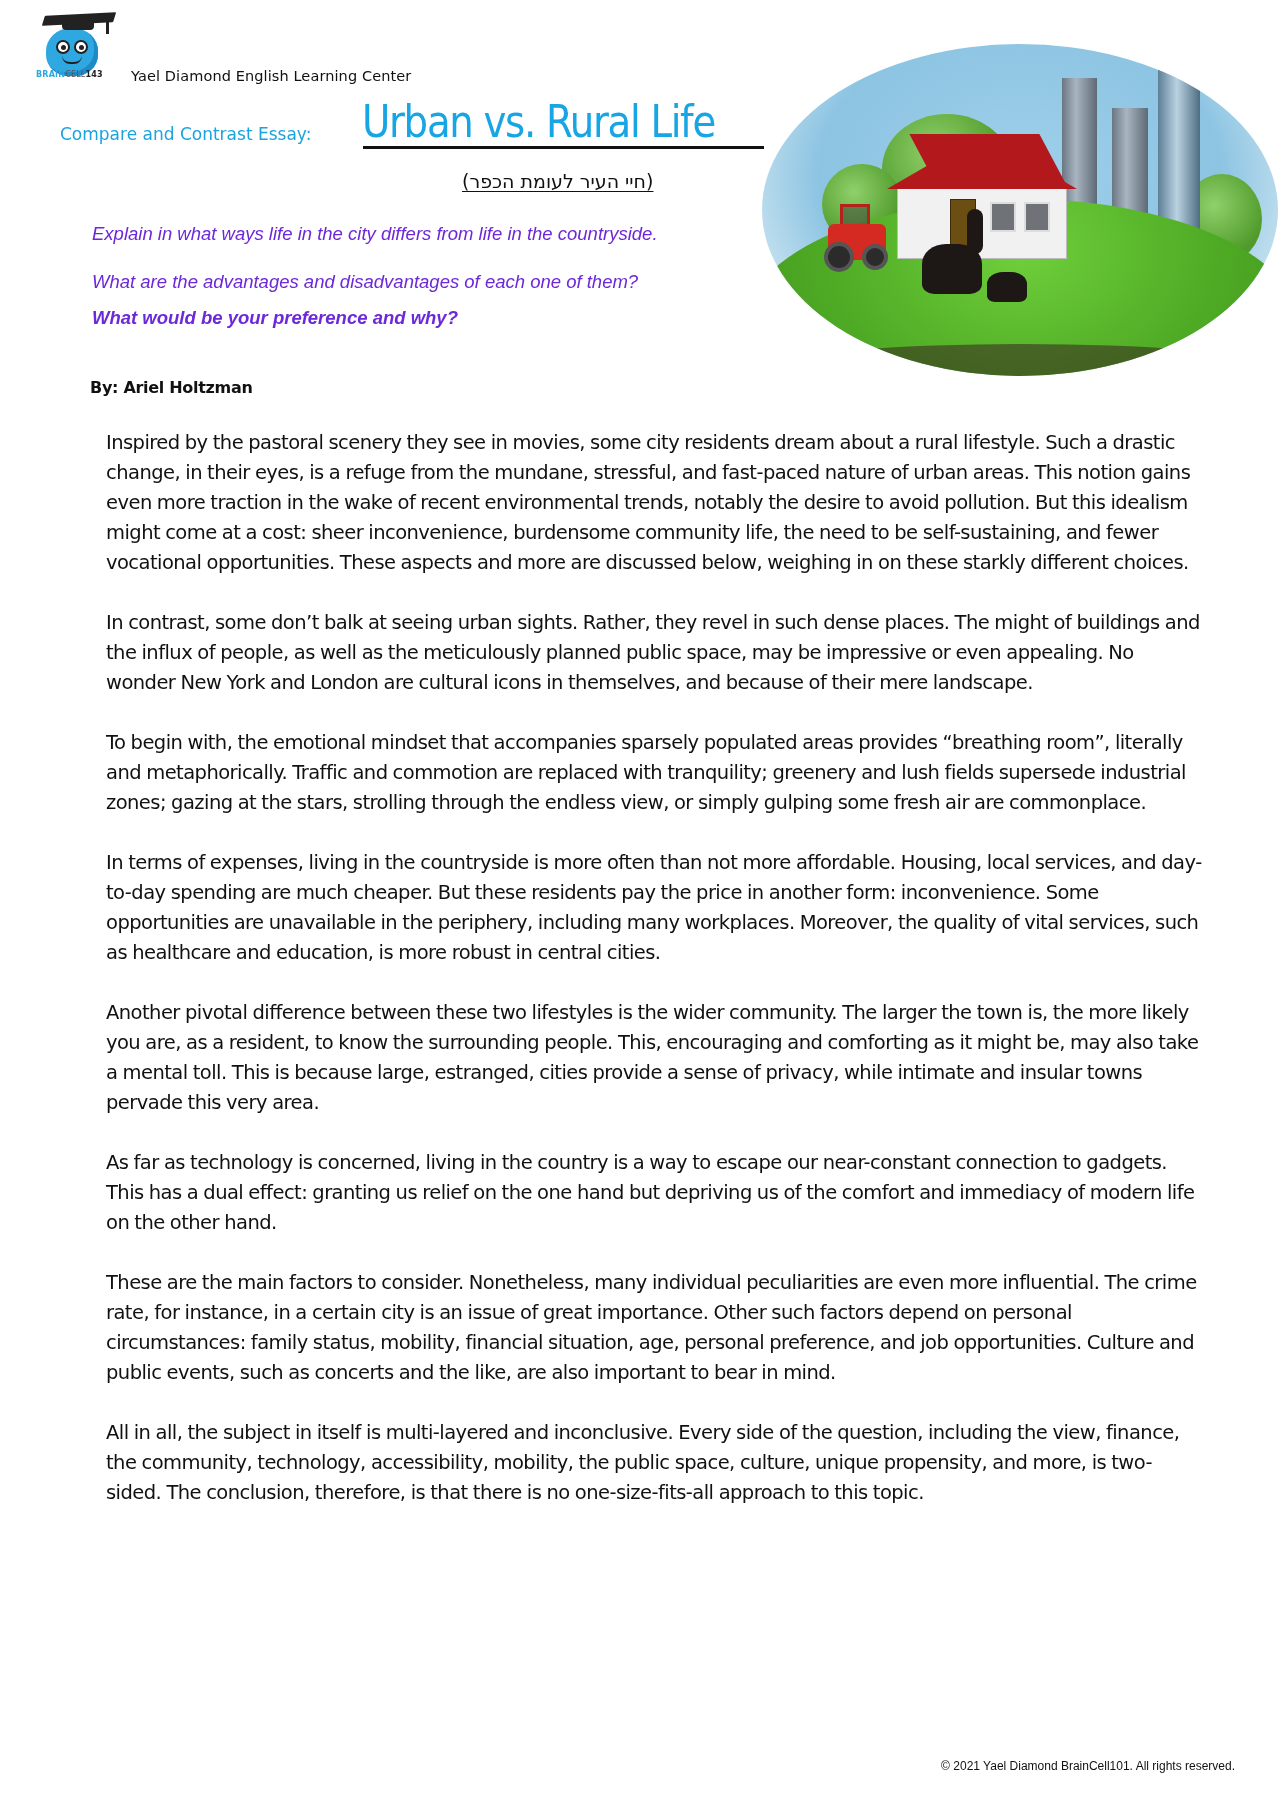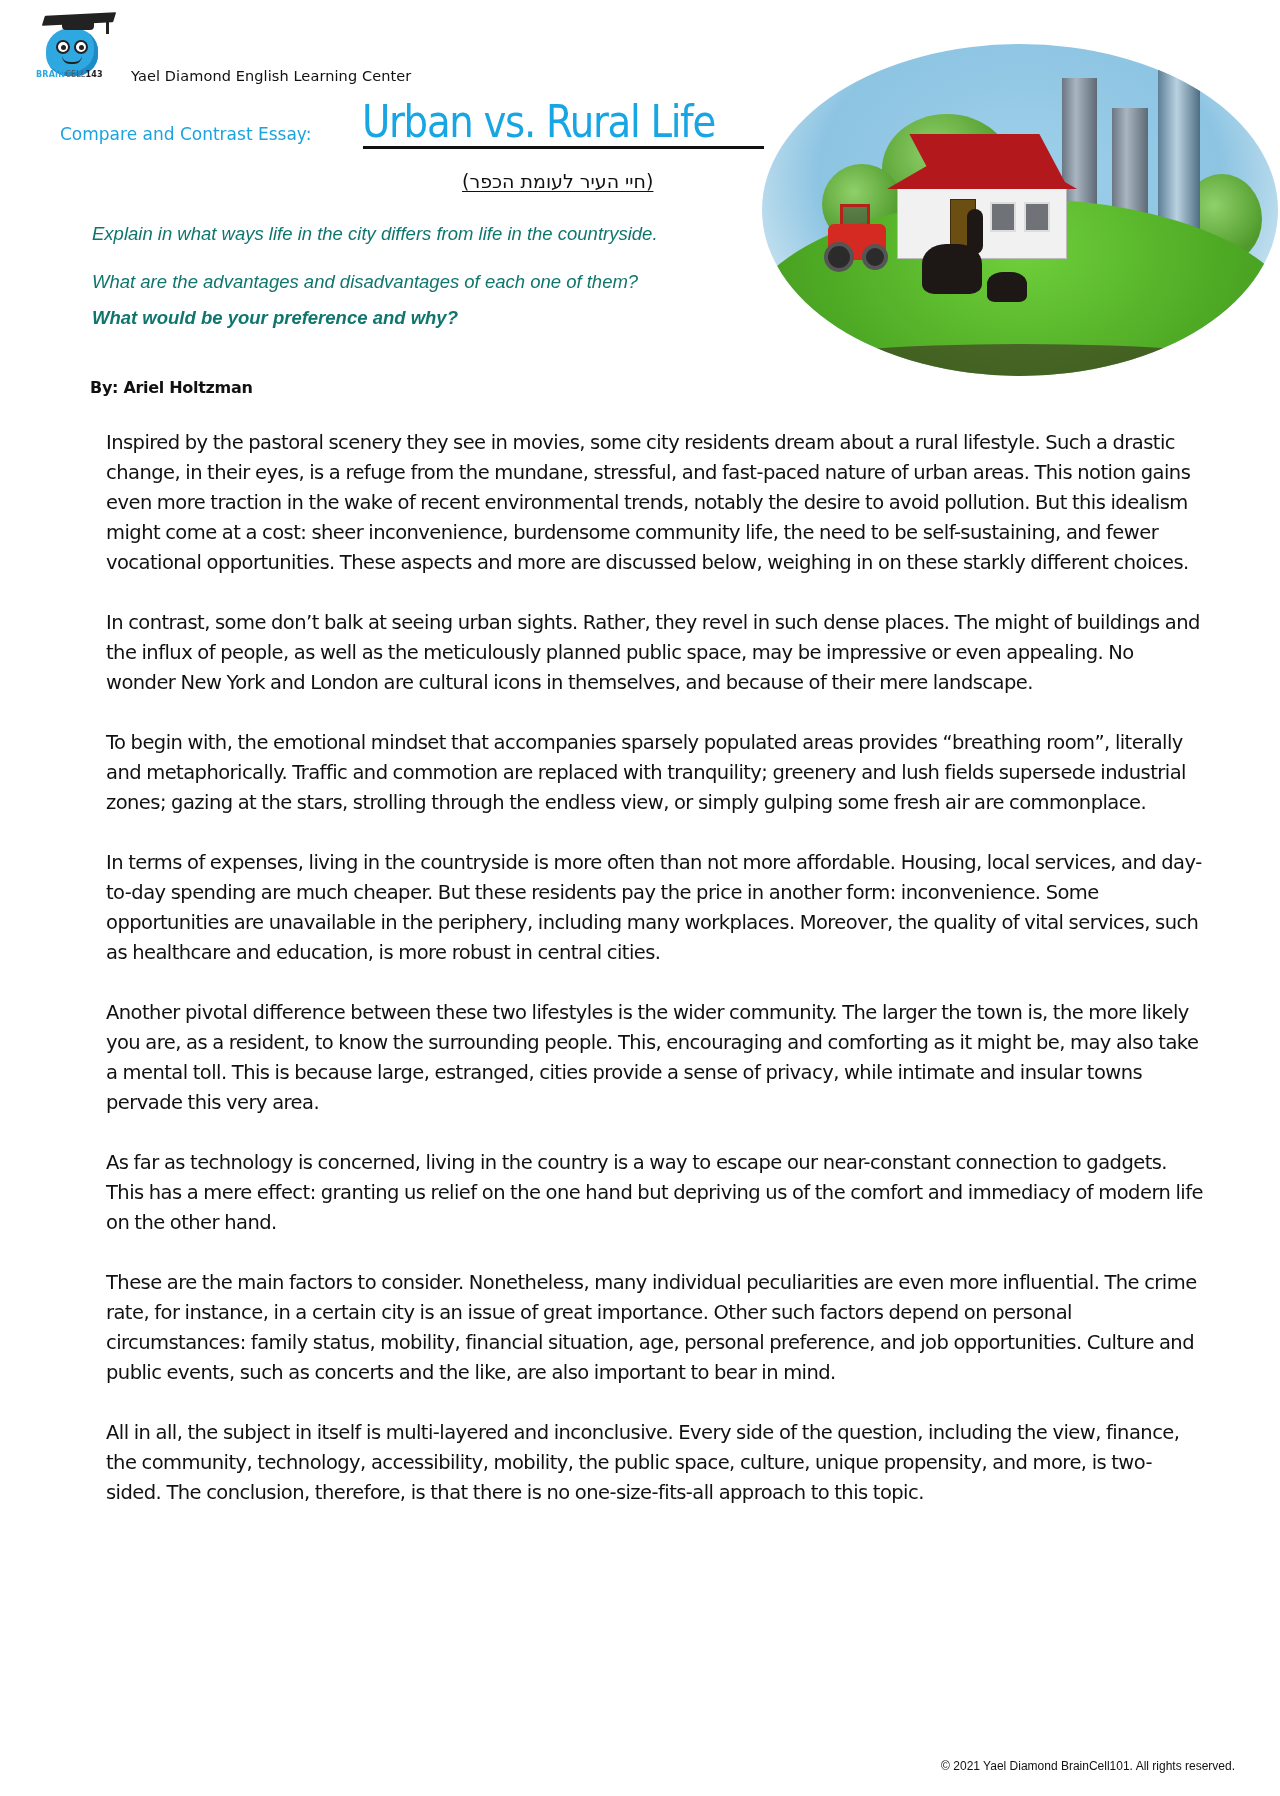--- a/index.html
+++ b/index.html
@@ -22,21 +22,21 @@
 
     .center-name { position: absolute; left: 131px; top: 68px; font-family: "DejaVu Sans", sans-serif; font-size: 14.5px; color: #111; white-space: nowrap; letter-spacing: 0.1px; }
 
     .essay-label { position: absolute; left: 60px; top: 124px; font-family: "DejaVu Sans", sans-serif; font-size: 17px; color: #1aa3df; white-space: nowrap; }
 
     .main-title { position: absolute; left: 362px; top: 96px; font-family: "DejaVu Sans", sans-serif; font-size: 44px; color: #17a6e3; white-space: nowrap; letter-spacing: -1.5px; transform: scaleX(0.88); transform-origin: left top; }
     .title-underline { position: absolute; left: 363px; top: 146px; width: 401px; height: 3px; background: #111; }
 
     .hebrew { position: absolute; left: 462px; top: 170px; font-family: "DejaVu Sans", sans-serif; font-size: 19px; color: #111; direction: rtl; white-space: nowrap; text-decoration: underline; text-underline-offset: 3px; }
 
-    .prompt { position: absolute; left: 92px; font-family: "Liberation Sans", sans-serif; font-style: italic; font-size: 18.5px; color: #0f766e; white-space: nowrap; }
+    .prompt { position: absolute; left: 92px; font-family: "Liberation Sans", sans-serif; font-style: italic; font-size: 18.5px; color: #6d28d9; white-space: nowrap; }
     .prompt.p1 { top: 223px; }
     .prompt.p2 { top: 271px; }
     .prompt.p3 { top: 307px; font-weight: bold; }
 
     .hero { position: absolute; left: 762px; top: 44px; width: 516px; height: 332px; border-radius: 50%; overflow: hidden;
       background: radial-gradient(ellipse at 50% 40%, #9fd0ea 0%, #8cc4e2 55%, #cfe6f2 80%, #ffffff 100%); }
     .hero .hill { position: absolute; left: -20px; top: 155px; width: 560px; height: 260px; border-radius: 50% 50% 0 0;
       background: radial-gradient(ellipse at 50% 20%, #6fcf3b 0%, #4eaa24 50%, #3d8a1c 100%); }
     .hero .soil { position: absolute; left: 30px; top: 300px; width: 460px; height: 40px; border-radius: 50%; background: #3b2f20; opacity: 0.6; }
     .hero .tree { position: absolute; border-radius: 50%; background: radial-gradient(circle at 40% 35%, #8fd06a, #4f9a2a 70%); }
@@ -110,18 +110,18 @@
   <div class="horse" style="left:225px;top:228px;width:40px;height:30px;"></div>
 </div>
 
 <div class="byline">By: Ariel Holtzman</div>
 <div class="essay">
   <p>Inspired by the pastoral scenery they see in movies, some city residents dream about a rural lifestyle. Such a drastic change, in their eyes, is a refuge from the mundane, stressful, and fast-paced nature of urban areas. This notion gains even more traction in the wake of recent environmental trends, notably the desire to avoid pollution. But this idealism might come at a cost: sheer inconvenience, burdensome community life, the need to be self-sustaining, and fewer vocational opportunities. These aspects and more are discussed below, weighing in on these starkly different choices.</p>
   <p>In contrast, some don’t balk at seeing urban sights. Rather, they revel in such dense places. The might of buildings and the influx of people, as well as the meticulously planned public space, may be impressive or even appealing. No wonder New York and London are cultural icons in themselves, and because of their mere landscape.</p>
   <p>To begin with, the emotional mindset that accompanies sparsely populated areas provides “breathing room”, literally and metaphorically. Traffic and commotion are replaced with tranquility; greenery and lush fields supersede industrial zones; gazing at the stars, strolling through the endless view, or simply gulping some fresh air are commonplace.</p>
   <p>In terms of expenses, living in the countryside is more often than not more affordable. Housing, local services, and day-to-day spending are much cheaper. But these residents pay the price in another form: inconvenience. Some opportunities are unavailable in the periphery, including many workplaces.  Moreover, the quality of vital services, such as healthcare and education, is more robust in central cities.</p>
   <p>Another pivotal difference between these two lifestyles is the wider community. The larger the town is, the more likely you are, as a resident, to know the surrounding people. This, encouraging and comforting as it might be, may also take a mental toll. This is because large, estranged, cities provide a sense of privacy, while intimate and insular towns pervade this very area.</p>
-  <p>As far as technology is concerned, living in the country is a way to escape our near-constant connection to gadgets. This has a mere effect: granting us relief on the one hand but depriving us of the comfort and immediacy of modern life on the other hand.</p>
+  <p>As far as technology is concerned, living in the country is a way to escape our near-constant connection to gadgets. This has a dual effect: granting us relief on the one hand but depriving us of the comfort and immediacy of modern life on the other hand.</p>
   <p>These are the main factors to consider. Nonetheless, many individual peculiarities are even more influential. The crime rate, for instance, in a certain city is an issue of great importance. Other such factors depend on personal circumstances: family status, mobility, financial situation, age, personal preference, and job opportunities. Culture and public events, such as concerts and the like, are also important to bear in mind.</p>
   <p>All in all, the subject in itself is multi-layered and inconclusive. Every side of the question, including the view, finance, the community, technology, accessibility, mobility, the public space, culture, unique propensity, and more, is two-sided. The conclusion, therefore, is that there is no one-size-fits-all approach to this topic.</p>
 </div>
 
 <div class="footer">© 2021 Yael Diamond BrainCell101.  All rights reserved.</div>
 
 </body></html>

